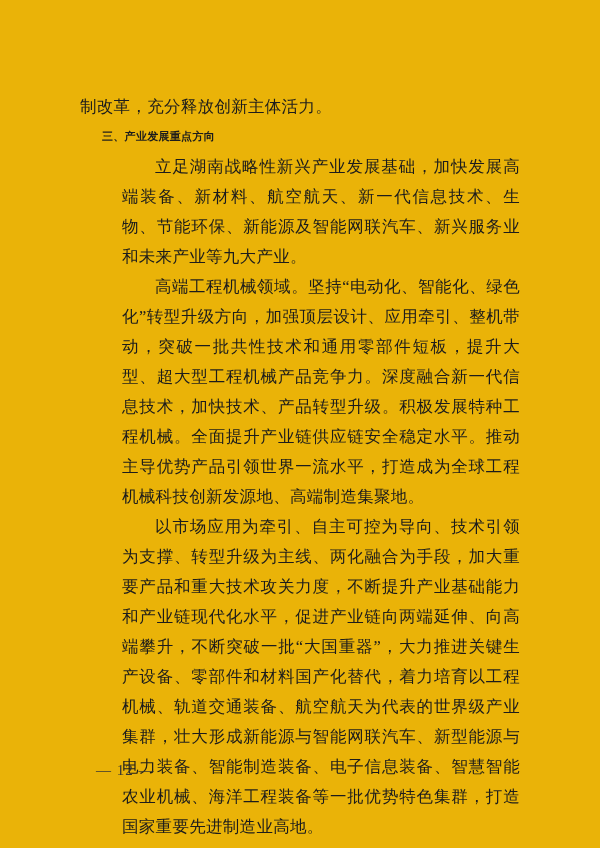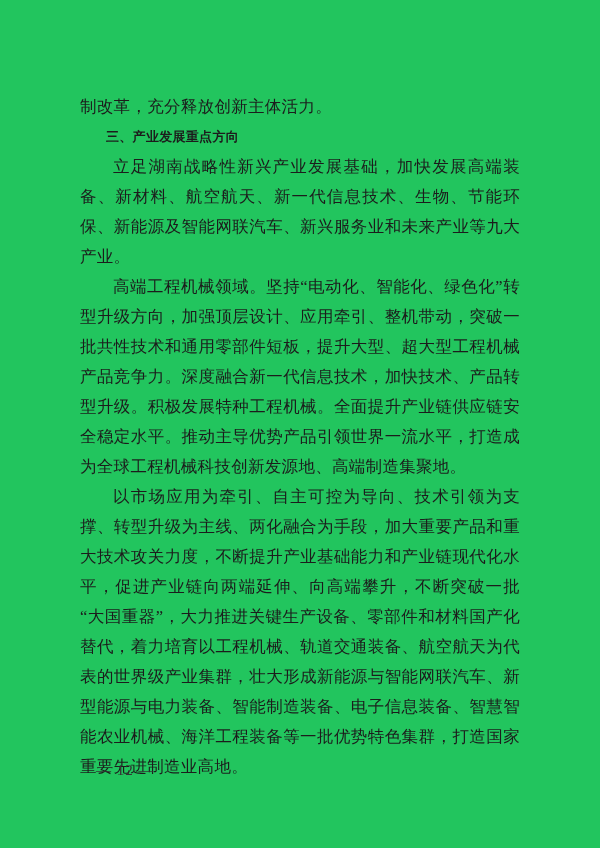--- a/index.html
+++ b/index.html
@@ -4,21 +4,21 @@
 <style>
   html, body {
     margin: 0;
     padding: 0;
     background: #ffffff;
   }
   .page {
     position: relative;
     width: 600px;
     height: 848px;
-    background: #22c55e;
+    background: #eab308;
     box-sizing: border-box;
     padding: 92px 80px 0 80px;
     overflow: hidden;
     font-family: "Liberation Serif", "DejaVu Serif", serif;
     color: #1c1c1c;
   }
   .content {
     width: 440px;
   }
   p, h2, h3 {
@@ -29,25 +29,26 @@
     text-align: justify;
     text-justify: inter-ideograph;
     letter-spacing: 0.3px;
     font-weight: normal;
   }
   .continuation {
     text-indent: 0;
   }
   .body-para {
     text-indent: 2em;
+    margin-left: 42px;
   }
   .heading-1 {
-    font-family: Liberation Sans, sans-serif;
+    font-family: Liberation Mono, monospace;
     font-weight: bold;
-    font-size: 13px;
+    font-size: 11px;
     text-indent: 2em;
   }
   .heading-2 {
     font-weight: bold;
     font-size: 16.5px;
     text-indent: 2em;
   }
   .footer-pagenum {
     position: absolute;
     left: 96px;

